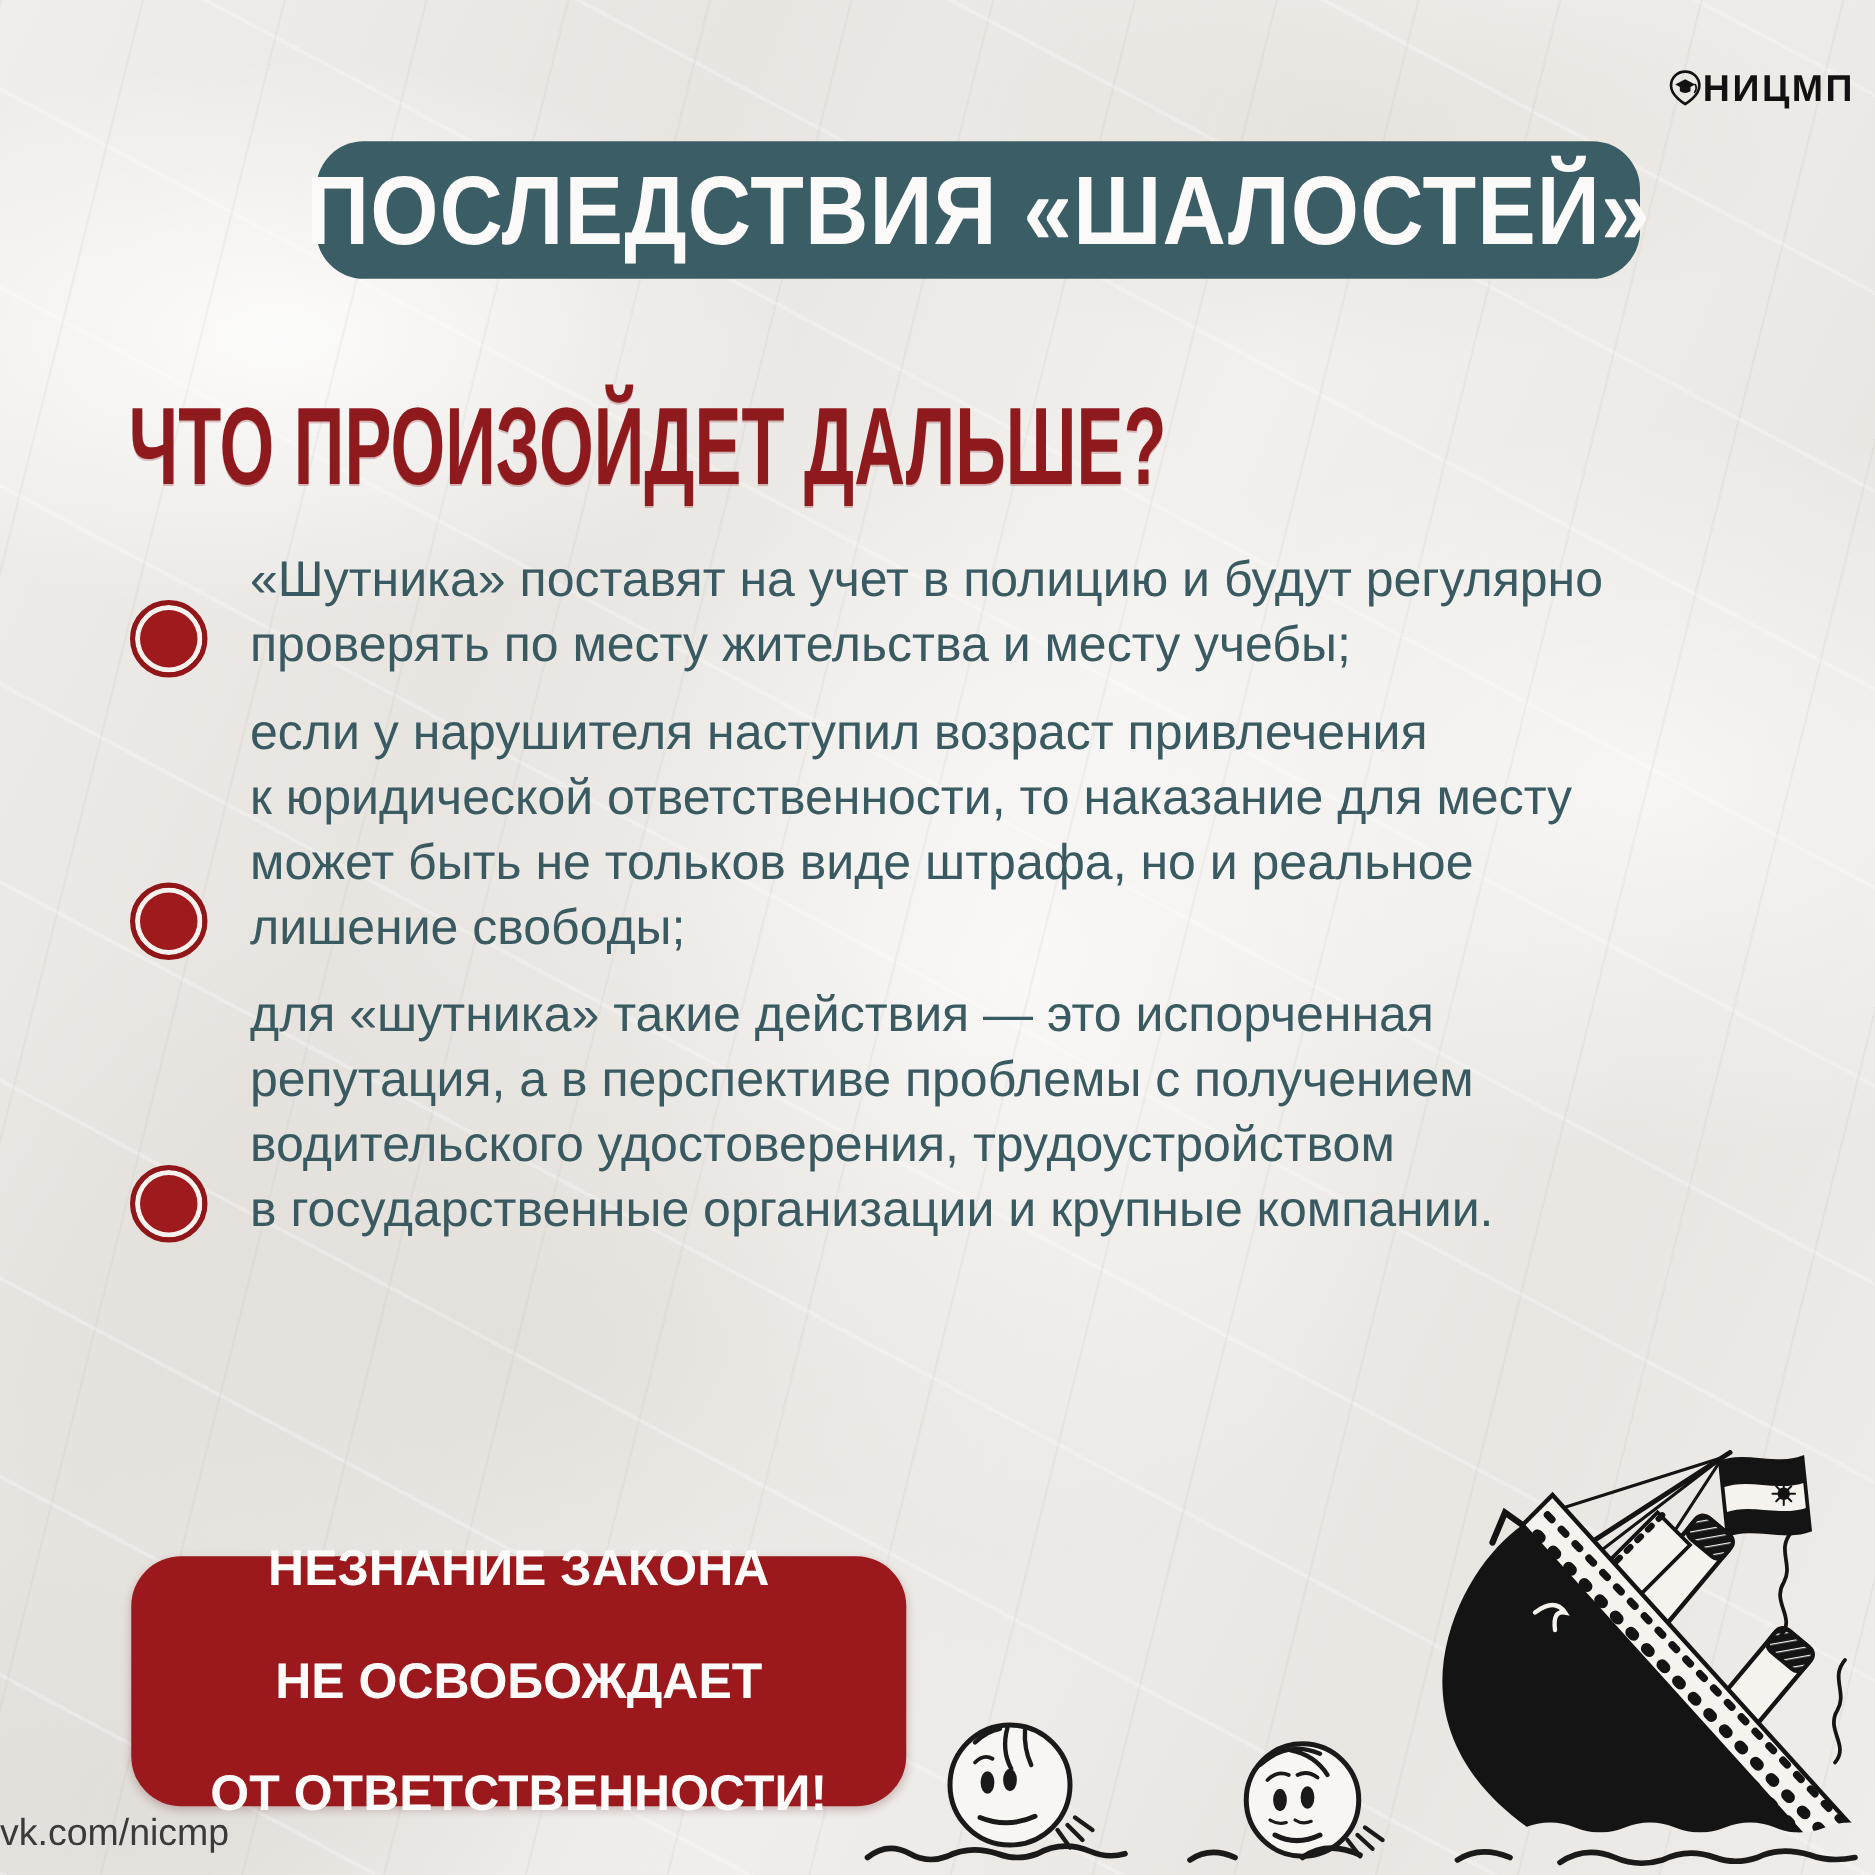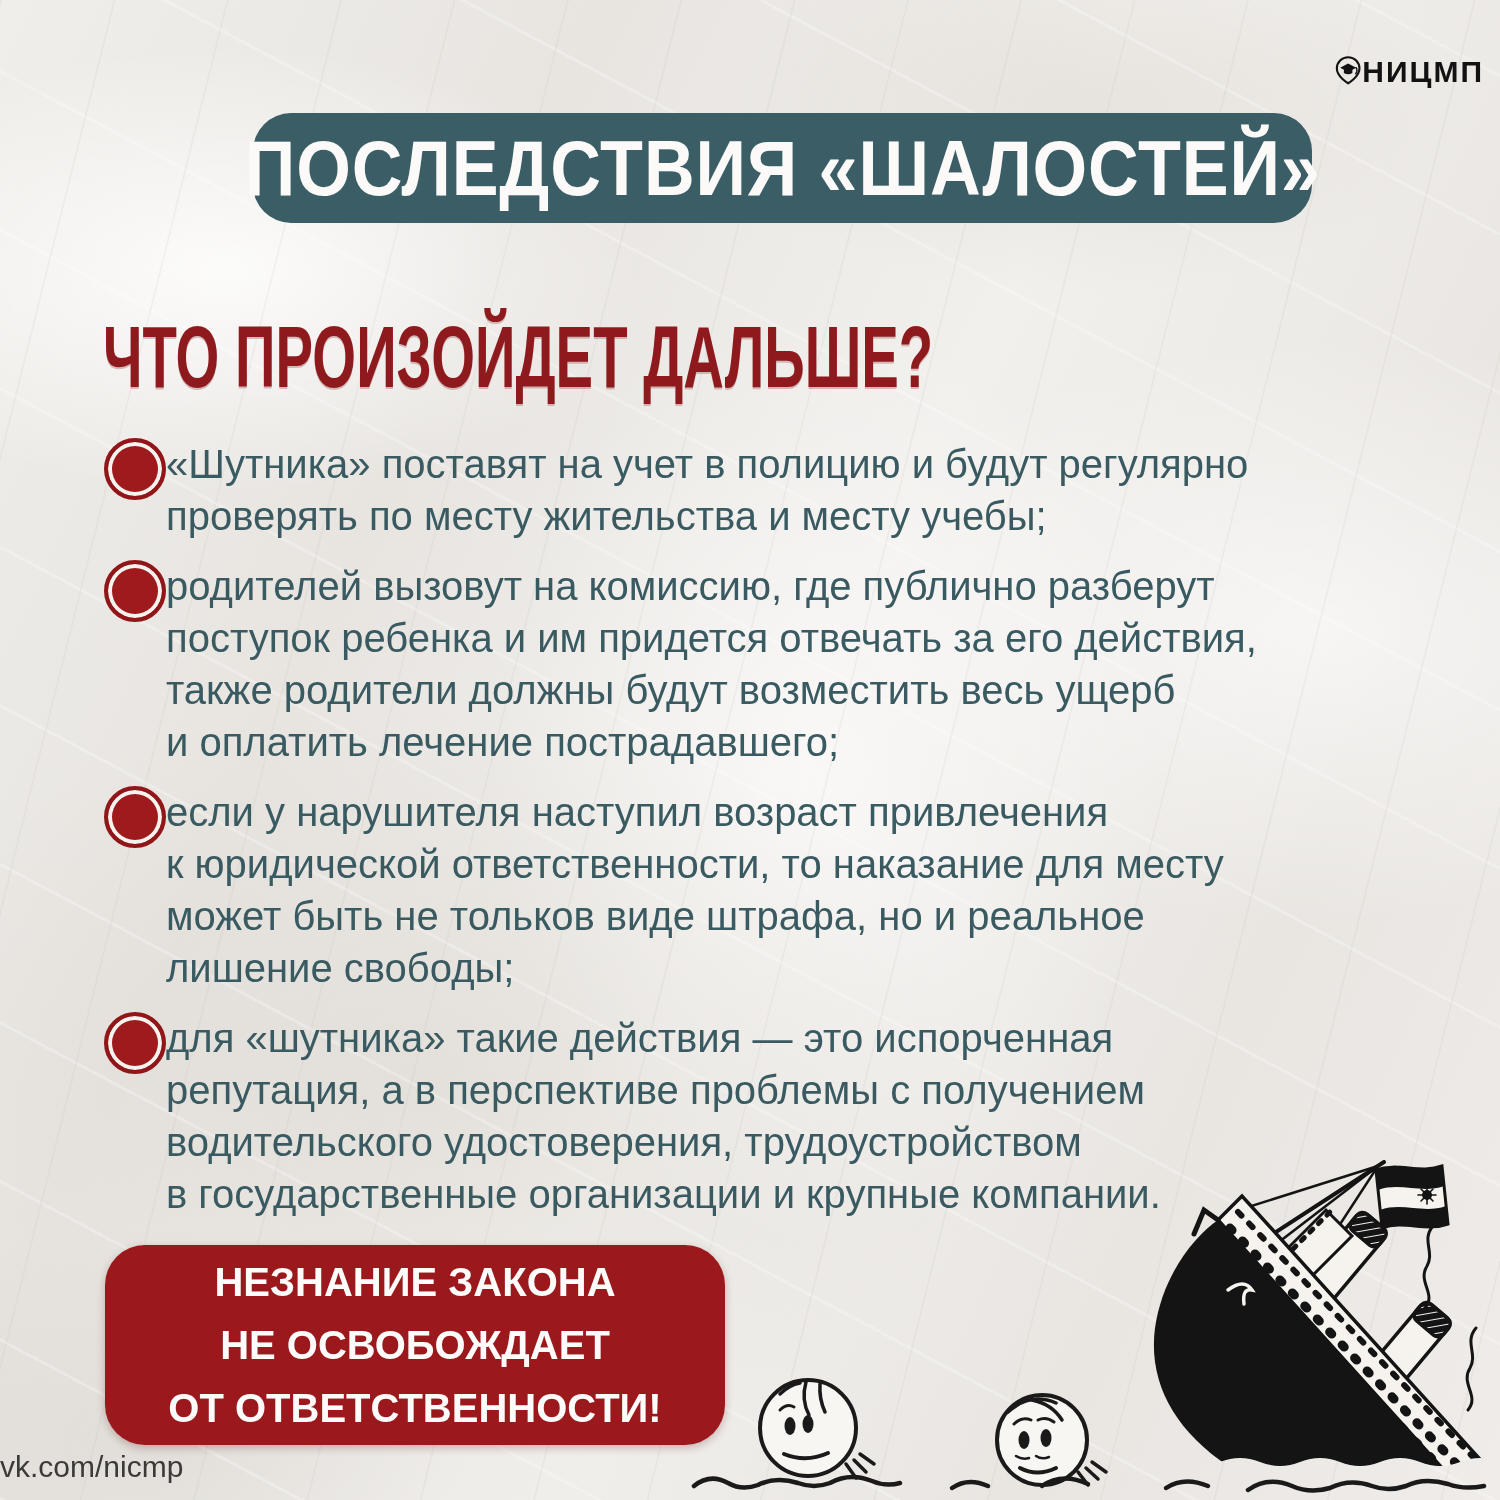--- a/index.html
+++ b/index.html
@@ -29,28 +29,28 @@
     transform:scaleX(.9);transform-origin:center;white-space:nowrap;}
   
   .logo{position:absolute;right:16px;top:18px;width:150px;display:flex;flex-direction:row;align-items:center;}
   .logo-text{font-weight:bold;font-size:30px;color:#121212;letter-spacing:2px;margin-top:4px;}
   
   .heading{position:absolute;left:103px;top:306px;color:#8e1a1e;font-weight:bold;font-size:88px;
     transform:scaleX(.64);transform-origin:left center;white-space:nowrap;letter-spacing:0px;
     text-shadow:0 2px 0 rgba(120,20,24,.25);}
   
   .bullets{position:absolute;left:104px;top:438px;width:1300px;}
-  .bullet{display:flex;align-items:flex-start;margin-bottom:18px;}
+  .bullet{display:flex;align-items:flex-end;gap:34px;margin-bottom:18px;}
   .dot{flex:0 0 auto;width:54px;height:54px;border-radius:50%;
     background:#9e1a1d;border:4px solid #911619;box-shadow:inset 0 0 0 4px #f6f3ef;}
   .bullet p{margin:0;font-size:40px;line-height:52px;color:#3a5a61;white-space:pre-line;}
   
   .warnbox{position:absolute;left:105px;top:1245px;width:620px;height:200px;background:#9b181c;
     border-radius:40px;display:flex;align-items:center;justify-content:center;box-shadow:0 3px 8px rgba(80,10,10,.25);}
-  .warnbox p{margin:0;color:#fdfcfa;font-weight:bold;font-size:40px;line-height:63px;text-align:center;white-space:pre-line;}
+  .warnbox p{margin:0;color:#fdfcfa;font-weight:bold;font-size:40px;line-height:90px;text-align:center;white-space:pre-line;}
   
   .vk{position:absolute;left:0;top:1450px;font-size:30px;color:#3c3a39;}
   
   .ship-svg{position:absolute;left:1130px;top:1160px;width:370px;height:340px;}
   .water-svg{position:absolute;left:690px;top:1340px;width:810px;height:160px;}
   svg{display:block;}
 </style>
 </head>
 <body>
 
@@ -71,27 +71,20 @@
     <div class="logo-text">НИЦМП</div>
   </div>
 
   <div class="heading">ЧТО ПРОИЗОЙДЕТ ДАЛЬШЕ?</div>
 
   <div class="bullets">
     <div class="bullet">
       <div class="dot"></div>
       <p>«Шутника» поставят на учет в полицию и будут регулярно
 проверять по месту жительства и месту учебы;</p>
-    </div>
-    <div class="bullet">
-      <div class="dot"></div>
-      <p>родителей вызовут на комиссию, где публично разберут
-поступок ребенка и им придется отвечать за его действия,
-также родители должны будут возместить весь ущерб
-и оплатить лечение пострадавшего;</p>
     </div>
     <div class="bullet">
       <div class="dot"></div>
       <p>если у нарушителя наступил возраст привлечения
 к юридической ответственности, то наказание для месту
 может быть не тольков виде штрафа, но и реальное
 лишение свободы;</p>
     </div>
     <div class="bullet">
       <div class="dot"></div>

